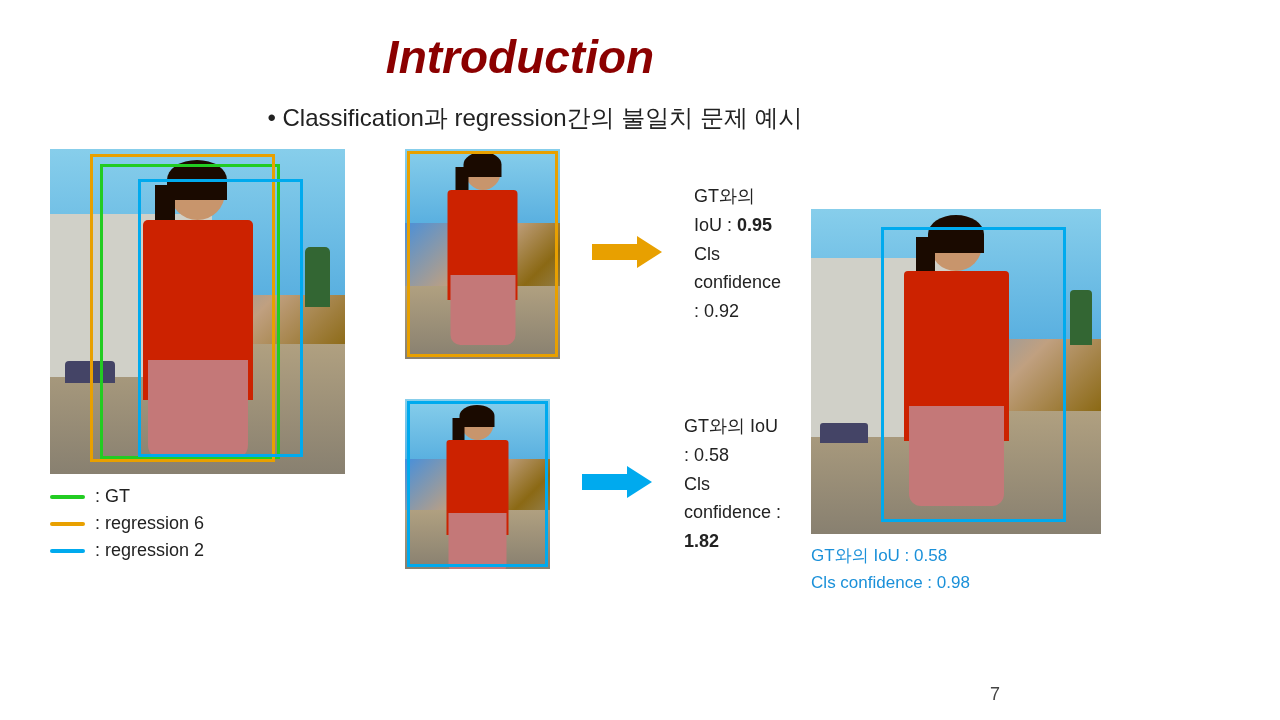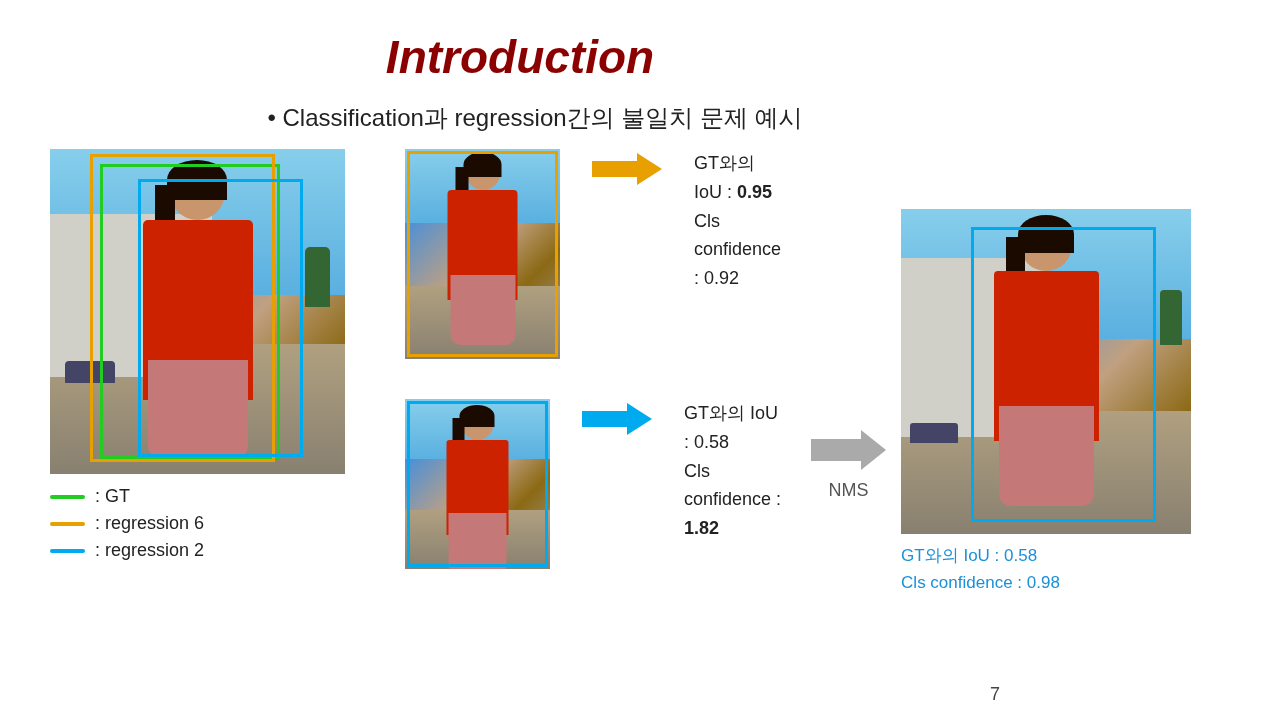--- a/index.html
+++ b/index.html
@@ -173,20 +173,21 @@
       flex-direction: column;
       align-items: center;
       margin-left: 60px;
       gap: 25px;
       margin-top: 0px;
     }
 
     .row-item {
       display: flex;
       flex-direction: row;
+      align-items: center;
       gap: 32px;
     }
 
     .small-photo-container {
       position: relative;
       flex-shrink: 0;
     }
 
     .small-photo {
       width: 155px;
@@ -498,26 +499,20 @@
 
         <div class="info-text">
           <span>GT와의 IoU : 0.58</span><br>
           <span>Cls confidence : </span><span class="info-bold">1.82</span>
         </div>
       </div>
     </div>
 
     <div class="right-arrow-image-block" style="margin-left:30px;margin-top:60px;">
 
-      <div class="nms-arrow-area">
-        <svg width="75" height="50">
-          <polygon points="0,14 50,14 50,5 75,25 50,45 50,36 0,36" fill="#aaaaaa"></polygon>
-        </svg>
-        <span class="nms-label">NMS</span>
-      </div>
 
       <div style="display:flex;flex-direction:column;align-items:flex-start;">
         <div class="right-image-container">
           <div class="right-photo">
 
             <div style="position:absolute;top:0;left:0;width:100%;height:40%;background:linear-gradient(180deg,#87ceeb,#5ab0e0);"></div>
 
             <div style="position:absolute;bottom:0;left:0;width:100%;height:38%;background:linear-gradient(180deg,#b0a080,#888070);"></div>
 
             <div style="position:absolute;top:15%;left:0;width:50%;height:55%;background:#d0d0c8;"></div>

